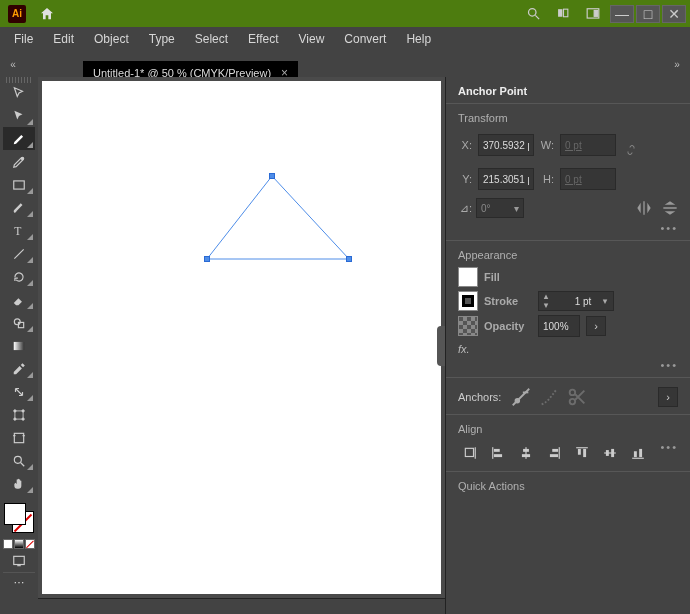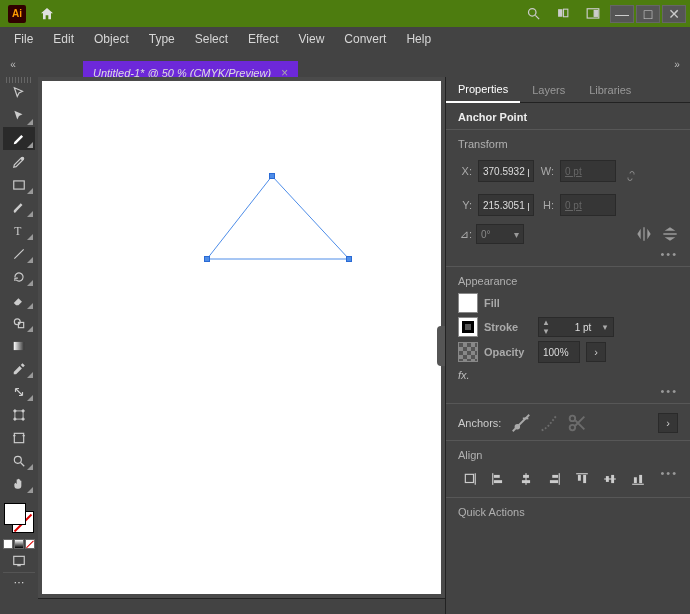--- a/index.html
+++ b/index.html
@@ -42,25 +42,24 @@
 .double-chev { width:14px;font-size:10px;color:#bbb;display:flex;justify-content:center;}
 .tab-row {
   height: 26px;
   background:#434343;
   display:flex; align-items:flex-end;
   padding-left:45px;
   border-bottom:1px solid #222;
 }
 .doc-tab {
   height:24px; padding:0 10px;
-  background:#6d28d9;
+  background:#000000;
   display:flex; align-items:center;
   color:#ddd; font-size:11px;
   cursor:pointer;
-  font-style:italic;
 }
 .tab-close { margin-left:10px; font-size:12px; color:#aaa; cursor:pointer;}
 .workspace { position:absolute; left:0; top:77px; right:0; bottom:0; }
 .toolbar {
   position:absolute; left:0; top:0; bottom:0;
   width:38px;
   background:#434343;
   padding-top:4px;
 }
 .toolbar::before { content:""; position:absolute; left:6px; top:0; width:26px; height:6px; background:repeating-linear-gradient(90deg,#666,#666 1px,#434343 1px,#434343 3px);}
@@ -326,25 +325,20 @@
       <div class="anchor" style="left:227px;top:92px"></div>
       <div class="anchor" style="left:162px;top:175px"></div>
       <div class="anchor" style="left:304px;top:175px"></div>
     </div>
   </div>
   <div class="status-bar"></div>
   <div class="collapse-strip"></div>
 
   <div class="panels">
 
-    <div class="panel-tabbar">
-      <div class="panel-tab active">Properties</div>
-      <div class="panel-tab">Layers</div>
-      <div class="panel-tab">Libraries</div>
-    </div>
     <div class="panel-body">
       <div style="color:#eee;font-weight:bold;">Anchor Point</div>
       <hr class="sec-hr">
       <div class="sec-title">Transform</div>
       <div style="display:flex;gap:6px;">
         <div style="display:flex;flex-direction:column;gap:4px;">
           <div class="row">
               <span class="label">X:</span>
               <input class="inp sm" value="370.5932 p" style="">
             </div>

